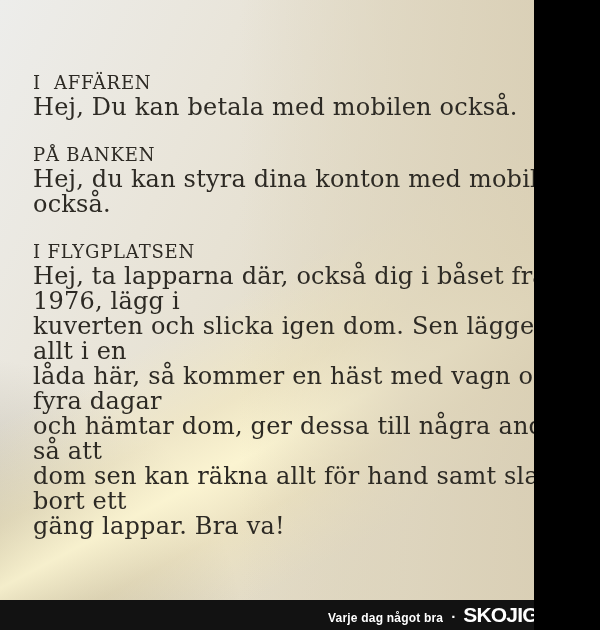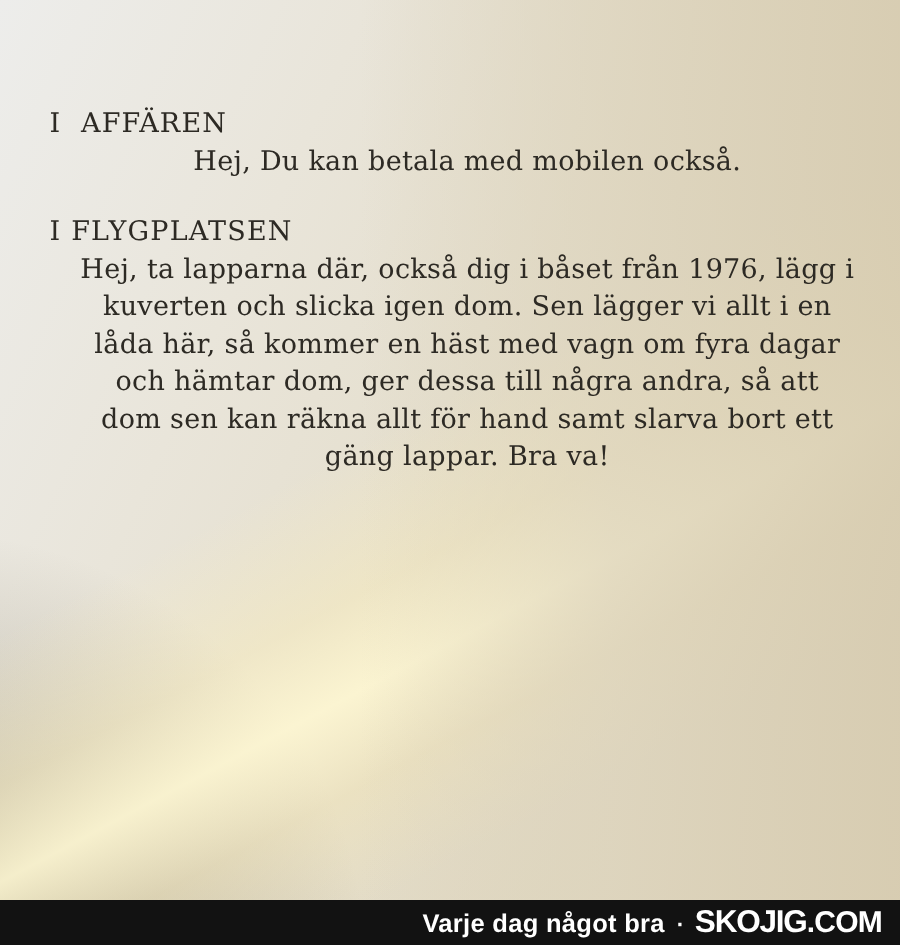--- a/index.html
+++ b/index.html
@@ -1,19 +1,19 @@
 <!DOCTYPE html>
 <html><head>
 <meta charset="utf-8">
 <style>
   * { margin: 0; padding: 0; box-sizing: border-box; }
   body { margin: 0; background: #000; }
 
   .frame {
-    width: 600px;
+    width: 534px;
     height: 630px;
     overflow: hidden;
     position: relative;
     font-family: "DejaVu Serif", serif;
   }
 
   
   .paper {
     width: 600px;
     height: 600px;
@@ -29,44 +29,43 @@
 
   .heading {
     font-size: 18px;
     line-height: 25px;
     color: #2d2a24;
     letter-spacing: 0.8px;
     white-space: pre-wrap;
   }
 
   .bodytext {
-    font-size: 18px;
+    font-size: 24px;
     line-height: 25px;
     color: #2d2a24;
     letter-spacing: 0.2px;
     white-space: pre-wrap;
-    text-align: center;
   }
 
   .watermark-bar {
     position: absolute;
     left: 0; bottom: 0;
     width: 600px;
     height: 30px;
     background: #121212;
     text-align: right;
     padding-right: 12px;
     line-height: 29px;
     white-space: nowrap;
   }
 
   .tagline {
     font-family: "Liberation Sans", sans-serif;
     font-weight: 700;
-    font-size: 17px;
+    font-size: 12px;
     color: #ffffff;
     letter-spacing: 0.2px;
   }
 
   .sep {
     font-family: "Liberation Sans", sans-serif;
     font-weight: 700;
     font-size: 15px;
     color: #ffffff;
     margin: 0 7px 0 8px;
@@ -93,20 +92,24 @@
 
 <div class="frame">
 
   <div class="paper">
 
     <div class="section">
       <div class="heading">I  AFFÄREN</div>
       <div class="bodytext">Hej, Du kan betala med mobilen också.</div>
     </div>
 
+    <div class="section">
+      <div class="heading">PÅ BANKEN</div>
+      <div class="bodytext">Hej, du kan styra dina konton med mobilen också.</div>
+    </div>
 
     <div class="section">
     </div>
 
     <div class="section">
       <div class="heading">I FLYGPLATSEN</div>
       <div class="bodytext">Hej, ta lapparna där, också dig i båset från 1976, lägg i
 kuverten och slicka igen dom. Sen lägger vi allt i en
 låda här, så kommer en häst med vagn om fyra dagar
 och hämtar dom, ger dessa till några andra, så att

